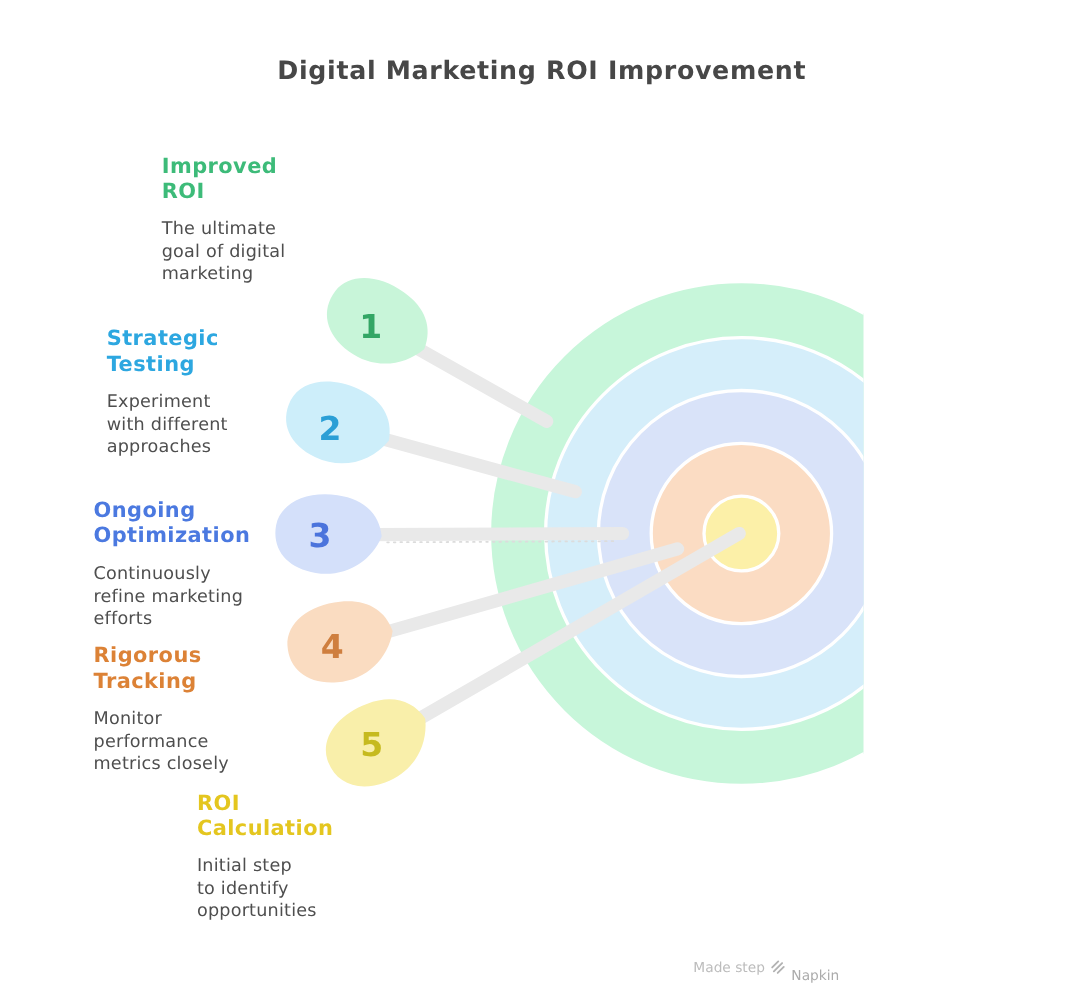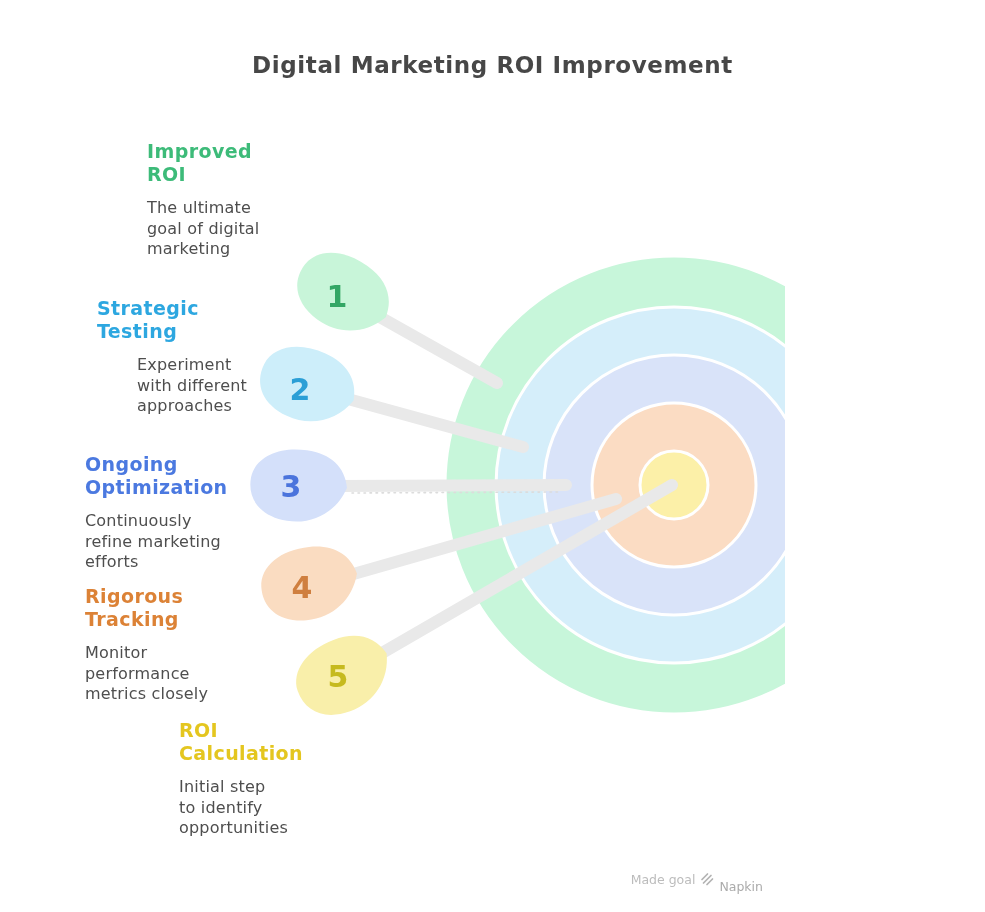--- a/index.html
+++ b/index.html
@@ -47,21 +47,21 @@
     line-height: 1.28;
     letter-spacing: 0.2px;
   }
 
   .step-1 { left: 147px; top: 140px; }
   .step-1 .step-heading { width: 105px; }
   .step-1 .step-desc { width: 132px; }
 
   .step-2 { left: 97px; top: 297px; }
   .step-2 .step-heading { width: 100px; }
-  .step-2 .step-desc { width: 125px; margin-left: 40px; }
+  .step-2 .step-desc { width: 125px; }
 
   .step-3 { left: 85px; top: 453px; }
   .step-3 .step-heading { width: 135px; }
   .step-3 .step-desc { width: 155px; }
 
   .step-4 { left: 85px; top: 585px; }
   .step-4 .step-heading { width: 100px; }
   .step-4 .step-desc { width: 165px; }
 
   .step-5 { left: 133px; top: 719px; margin-left: 46px; }
@@ -149,21 +149,21 @@
     <div class="step-heading" style="color: rgb(220, 130, 54);">Rigorous Tracking</div>
     <div class="step-desc" style="color: rgb(78, 78, 78);">Monitor performance metrics closely</div>
   </div>
 
   <div class="step-block step-5">
     <div class="step-heading" style="color: rgb(228, 198, 31);">ROI Calculation</div>
     <div class="step-desc" style="color: rgb(78, 78, 78);">Initial step to identify opportunities</div>
   </div>
 
   <div class="footer">
-    <span class="made-with">Made goal</span>
+    <span class="made-with">Made step</span>
     <span>
       <svg width="14" height="14" viewBox="0 0 14 14" fill="none" stroke="#b3b3b3" stroke-width="1.7" stroke-linecap="round">
         <path d="M2 7.5 L7.5 2"></path>
         <path d="M3.5 11 L11 3.5"></path>
         <path d="M7 12.5 L12.5 7"></path>
       </svg>
     </span>
     <span class="brand">Napkin</span>
   </div>
 

